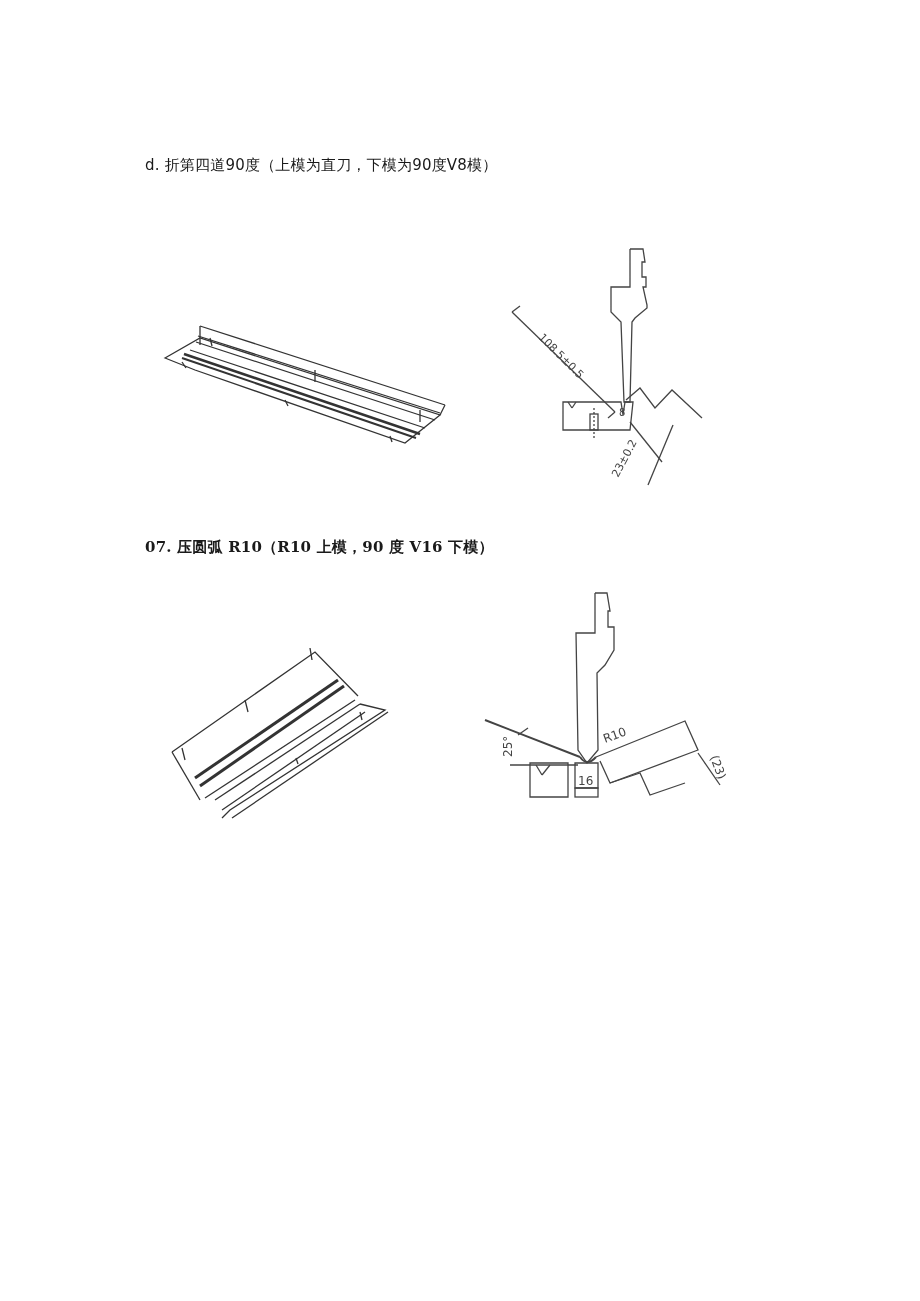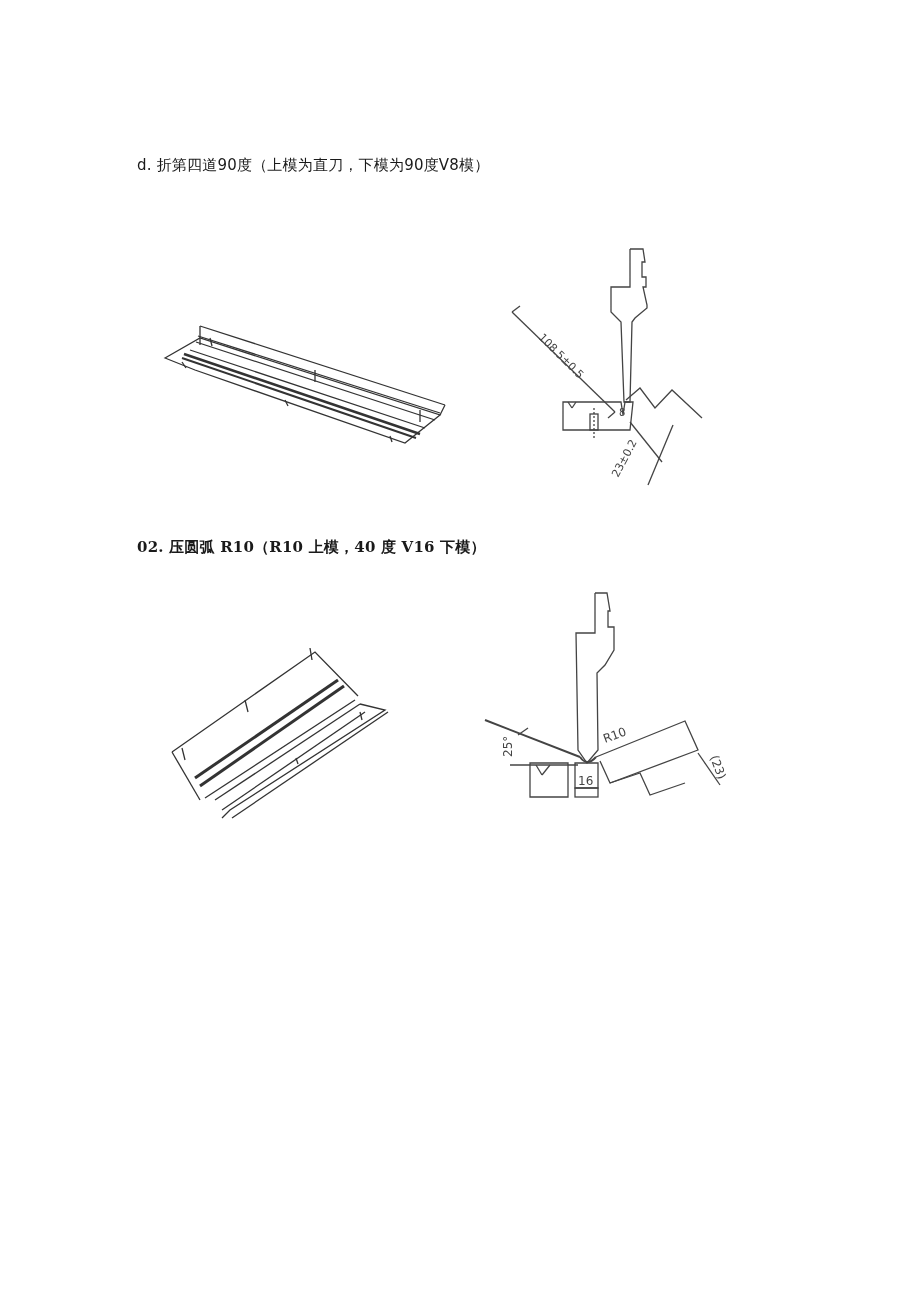--- a/index.html
+++ b/index.html
@@ -1,18 +1,18 @@
 <!DOCTYPE html>
 <html><head>
 <meta charset="utf-8">
 <style>
   html, body { margin:0; padding:0; background:#ffffff; }
   body { width:920px; height:1301px; position:relative; overflow:hidden;
          font-family:"DejaVu Sans", sans-serif; color:#1a1a1a; }
-  .heading { position:absolute; font-size:15px; white-space:nowrap; letter-spacing:0.2px; }
+  .heading { position:absolute; font-size:15px; white-space:nowrap; letter-spacing:0.2px;margin-left:8px; }
   #h1 { left:137px; top:156px; }
   #h2 { left:137px; top:538px; font-weight:bold; font-family:"DejaVu Serif", serif; font-size:15px; }
   .fig { position:absolute; }
   svg text { font-family:"DejaVu Sans", sans-serif; fill:#444; }
 </style>
 </head>
 <body>
 
 <div id="h1" class="heading">d. 折第四道90度（上模为直刀，下模为90度V8模）</div>
 
@@ -54,21 +54,21 @@
     <line x1="118" y1="178" x2="125" y2="172"></line>
 
     <line x1="140" y1="182" x2="172" y2="222"></line>
     <line x1="183" y1="185" x2="158" y2="245"></line>
   </g>
   <text transform="translate(48,98) rotate(45)" font-size="11">108.5±0.5</text>
   <text transform="translate(128,238) rotate(-62)" font-size="11">23±0.2</text>
   <text x="129" y="176" font-size="10">8</text>
 </svg>
 
-<div id="h2" class="heading">02. 压圆弧 R10（R10 上模，40 度 V16 下模）</div>
+<div id="h2" class="heading">07. 压圆弧 R10（R10 上模，90 度 V16 下模）</div>
 
 <svg class="fig" style="left:160px;top:640px" width="260" height="190" viewBox="0 0 260 190">
   <g fill="none" stroke="#333" stroke-width="1.3">
     <polyline points="12,112 155,12 198,56"></polyline>
     <line x1="12" y1="112" x2="40" y2="160"></line>
     <line x1="35" y1="138" x2="178" y2="40" stroke-width="3"></line>
     <line x1="40" y1="146" x2="184" y2="46" stroke-width="3"></line>
     <line x1="45" y1="158" x2="195" y2="60"></line>
     <line x1="55" y1="160" x2="200" y2="64"></line>
     <line x1="62" y1="170" x2="205" y2="72"></line>

